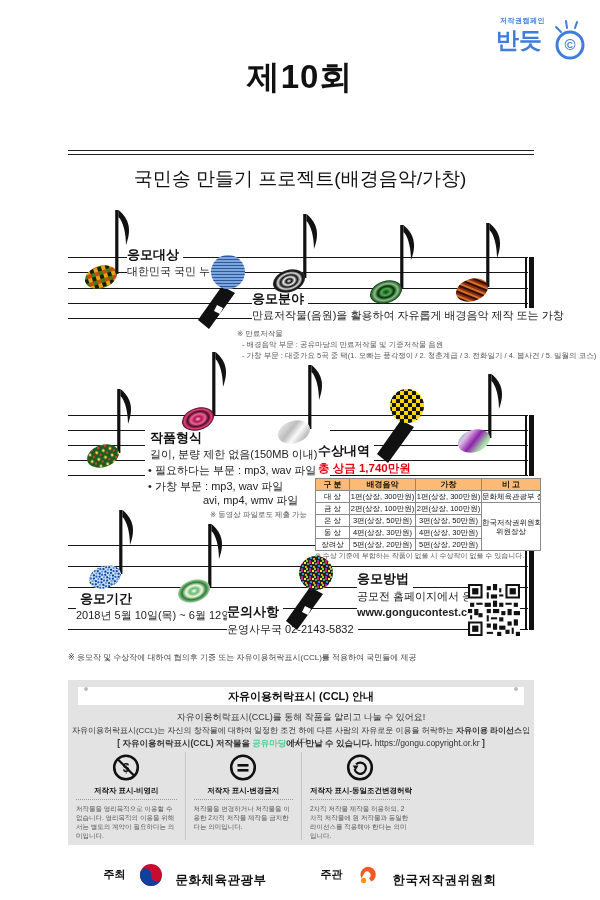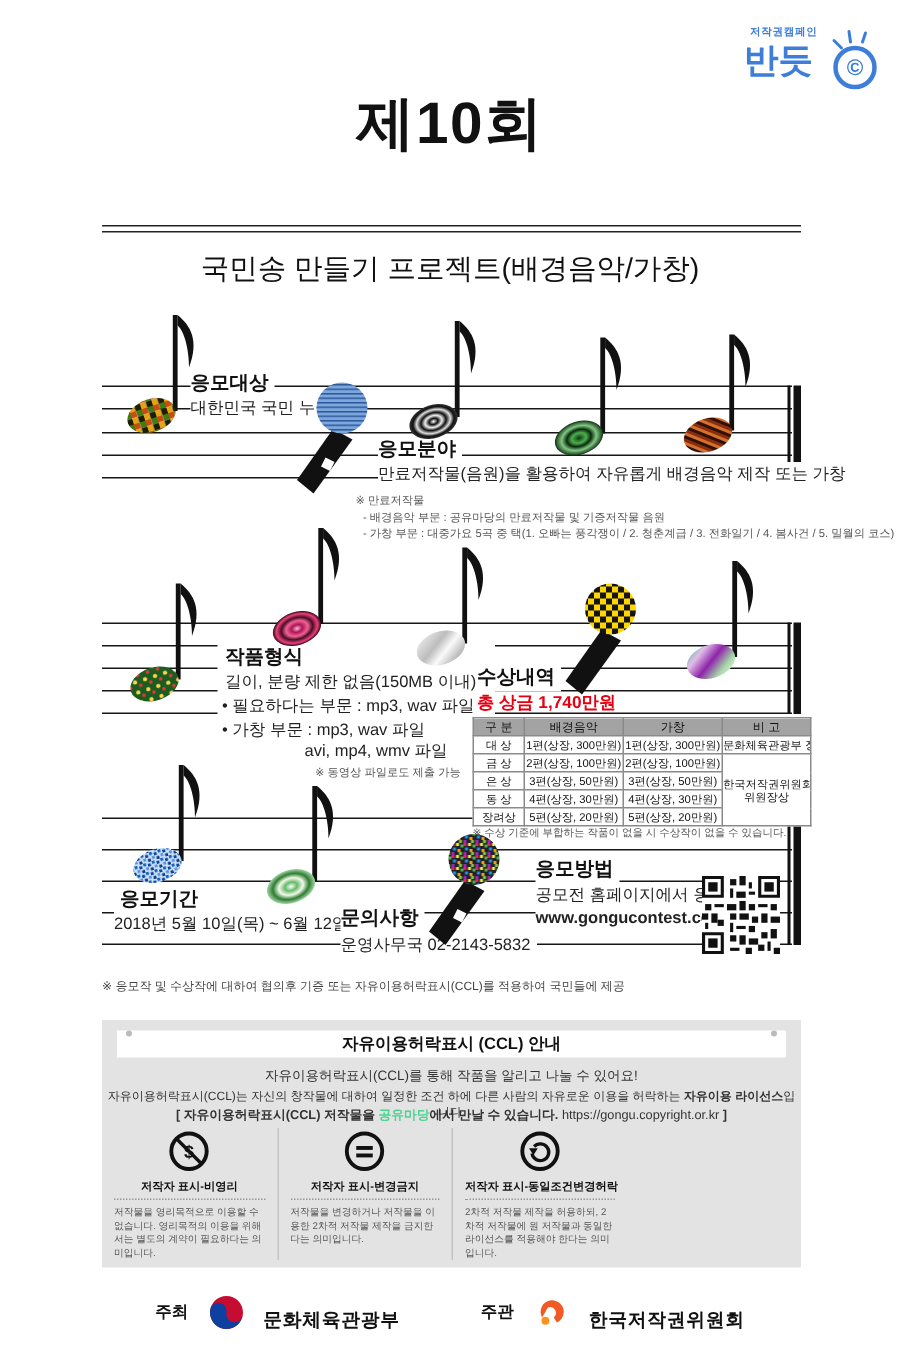--- a/index.html
+++ b/index.html
@@ -1,42 +1,42 @@
 <!DOCTYPE html>
 <html><head>
 <meta charset="utf-8">
 <style>
   html,body{margin:0;padding:0;background:#888;}
   *{box-sizing:border-box;}
   #poster{position:relative;width:600px;height:900px;background:#fff;margin:0 auto;overflow:hidden;
     font-family:"Liberation Sans","DejaVu Sans",sans-serif;color:#111;}
   .abs{position:absolute;}
   
-  .edition{top:55px;left:0;width:600px;text-align:center;font-size:39px;font-weight:600;letter-spacing:1px;}
+  .edition{top:55px;left:0;width:600px;text-align:center;font-size:33px;font-weight:600;letter-spacing:1px;}
   .main-title{top:92px;left:0;width:600px;text-align:center;font-size:45px;font-weight:900;letter-spacing:0px;}
   .rule{left:68px;width:466px;height:1px;background:#222;}
   .subtitle{top:166px;left:0;width:600px;text-align:center;font-size:19px;font-weight:500;color:#111;}
   
   .badge{top:13px;left:494px;width:96px;height:52px;color:#3d7edb;}
   .badge-small{position:absolute;top:3px;left:6px;font-size:7px;font-weight:bold;letter-spacing:.5px;}
   .badge-big{position:absolute;top:12px;left:2px;font-size:23px;font-weight:900;}
   
   .staff-line{position:absolute;left:68px;width:460px;height:1px;background:#161616;z-index:1;}
   .bar-thin{position:absolute;left:525px;width:2px;background:#111;z-index:1;}
   .bar-thick{position:absolute;left:529px;width:5px;background:#111;z-index:1;}
   .slabel{position:absolute;z-index:2;font-size:13px;font-weight:bold;background:#fff;padding:0 4px 1px 0;white-space:nowrap;}
   .sdesc{position:absolute;z-index:2;font-size:11px;color:#222;background:#fff;padding:0 4px 1px 0;white-space:nowrap;}
   .tiny{position:absolute;z-index:2;font-size:7.5px;color:#555;line-height:11px;white-space:nowrap;}
   .note-svg,.mic-svg,.qr{position:absolute;z-index:3;}
   .mask{position:absolute;background:#fff;z-index:2;}
   
   .award-wrap{position:absolute;left:315px;top:478px;z-index:2;background:#fff;}
   table.award{border-collapse:collapse;width:225px;table-layout:fixed;}
   table.award th,table.award td{border:1px solid #8a8a8a;font-size:7.5px;text-align:center;padding:1px 0;line-height:9px;white-space:nowrap;overflow:hidden;}
-  table.award th{font-weight:normal;font-size:8px;background:#a3a3a3;margin-top:45px;}
+  table.award th{font-weight:bold;font-size:8px;background:#fdba74;margin-top:45px;}
   .red-total{position:absolute;z-index:2;left:318px;top:461px;font-size:11.5px;font-weight:bold;color:#e60012;white-space:nowrap;}
   
   .ccl{position:absolute;left:68px;top:680px;width:466px;height:165px;background:#e3e3e3;z-index:2;}
   .ccl-head{position:absolute;left:10px;top:7px;width:446px;height:18px;background:#fff;text-align:center;font-size:11px;font-weight:bold;line-height:18px;}
   .ccl-dot{position:absolute;top:7px;width:4px;height:4px;border-radius:50%;background:#bbb;}
   .ccl-p{position:absolute;left:0;width:466px;text-align:center;color:#333;}
   .ccl-cols{position:absolute;left:0;top:72px;width:466px;height:88px;display:flex;}
   .ccl-col{width:25%;padding:4px 8px 0 8px;position:relative;text-align:center;}
   .ccl-col + .ccl-col{border-left:1px solid #c4c4c4;}
   .ccl-label{font-size:7.5px;font-weight:bold;margin-top:30px;padding-bottom:3px;border-bottom:1px dotted #9a9a9a;white-space:nowrap;}

